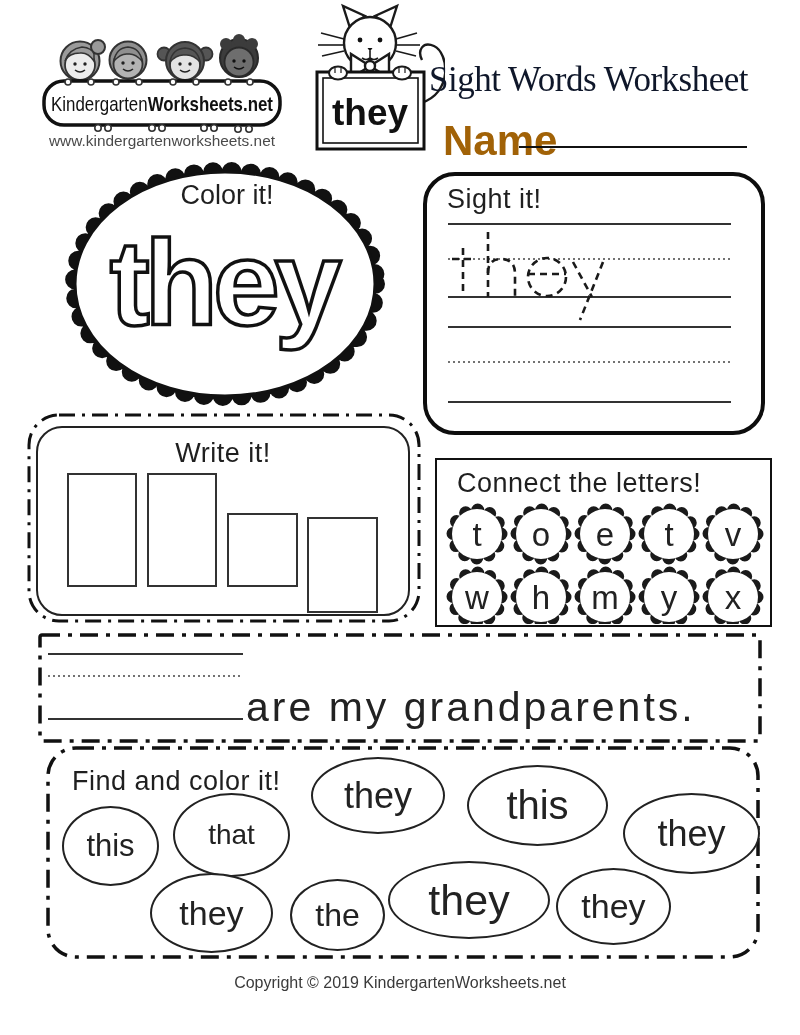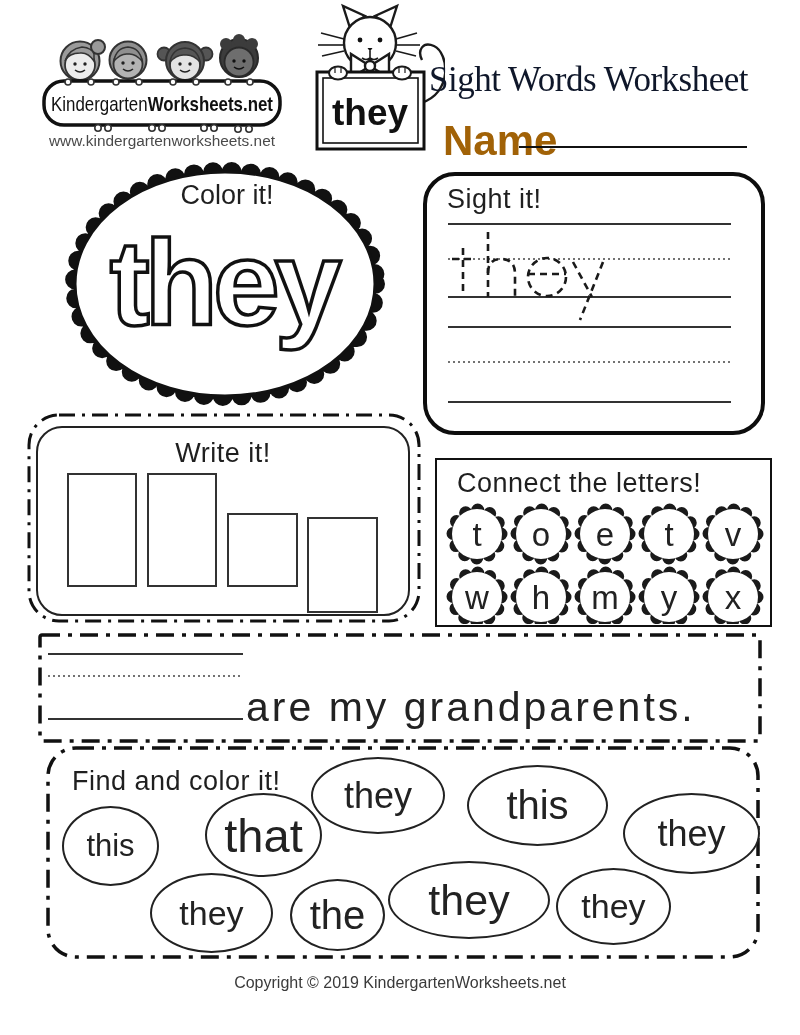--- a/index.html
+++ b/index.html
@@ -30,26 +30,26 @@
   .connect-box{left:435px;top:458px;width:337px;height:169px;border:2.5px solid #111;
                box-sizing:border-box;}
   .connect-label{left:457px;top:468px;white-space:nowrap;}
   
   .sentence-text{left:246px;top:684px;font-size:41px;letter-spacing:3px;color:#222;white-space:nowrap;}
   
   .find-label{left:64px;top:766px;margin-left:8px;}
   .oval{border:2.2px solid #222;border-radius:50%;display:flex;align-items:center;
         justify-content:center;color:#222;box-sizing:border-box;background:#fff;}
   .ov1{left:62px;top:806px;width:97px;height:80px;font-size:31px;}
-  .ov2{left:205px;top:793px;width:117px;height:84px;font-size:47px;}
+  .ov2{left:173px;top:793px;width:117px;height:84px;font-size:28px;}
   .ov3{left:311px;top:757px;width:134px;height:77px;font-size:36px;}
   .ov4{left:467px;top:765px;width:141px;height:81px;font-size:40px;}
   .ov5{left:623px;top:793px;width:137px;height:81px;font-size:36px;}
   .ov6{left:150px;top:873px;width:123px;height:80px;font-size:34px;}
-  .ov7{left:290px;top:879px;width:95px;height:72px;font-size:40px;}
+  .ov7{left:290px;top:879px;width:95px;height:72px;font-size:32px;}
   .ov8{left:388px;top:861px;width:162px;height:78px;font-size:43px;}
   .ov9{left:556px;top:868px;width:115px;height:77px;font-size:34px;}
   
   .footer{left:0;top:972px;width:800px;text-align:center;color:#3a3a3a;font-size:16px;line-height:21px;}
 </style>
 </head>
 <body>
 
 <div class="page">
 

